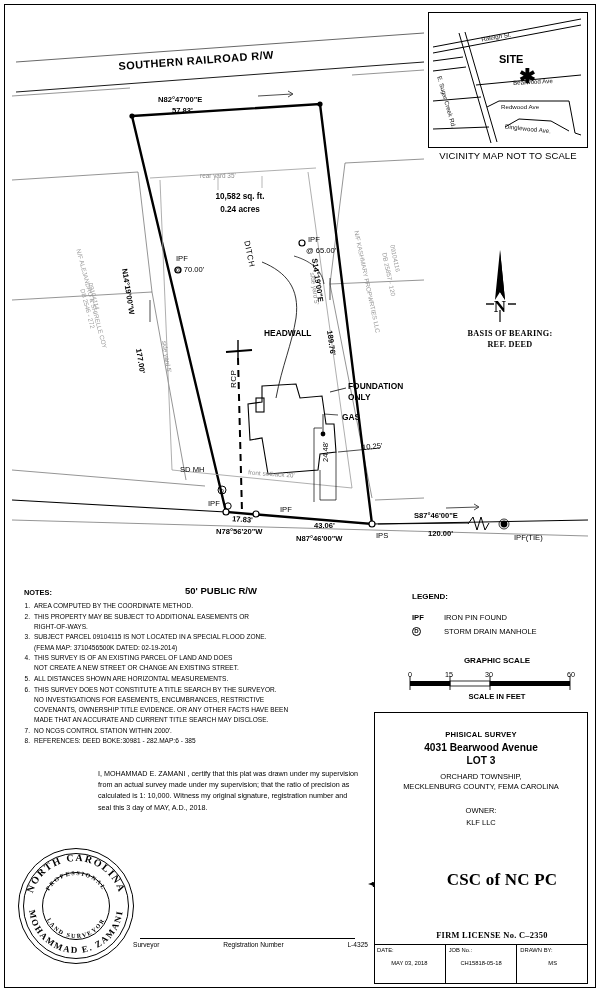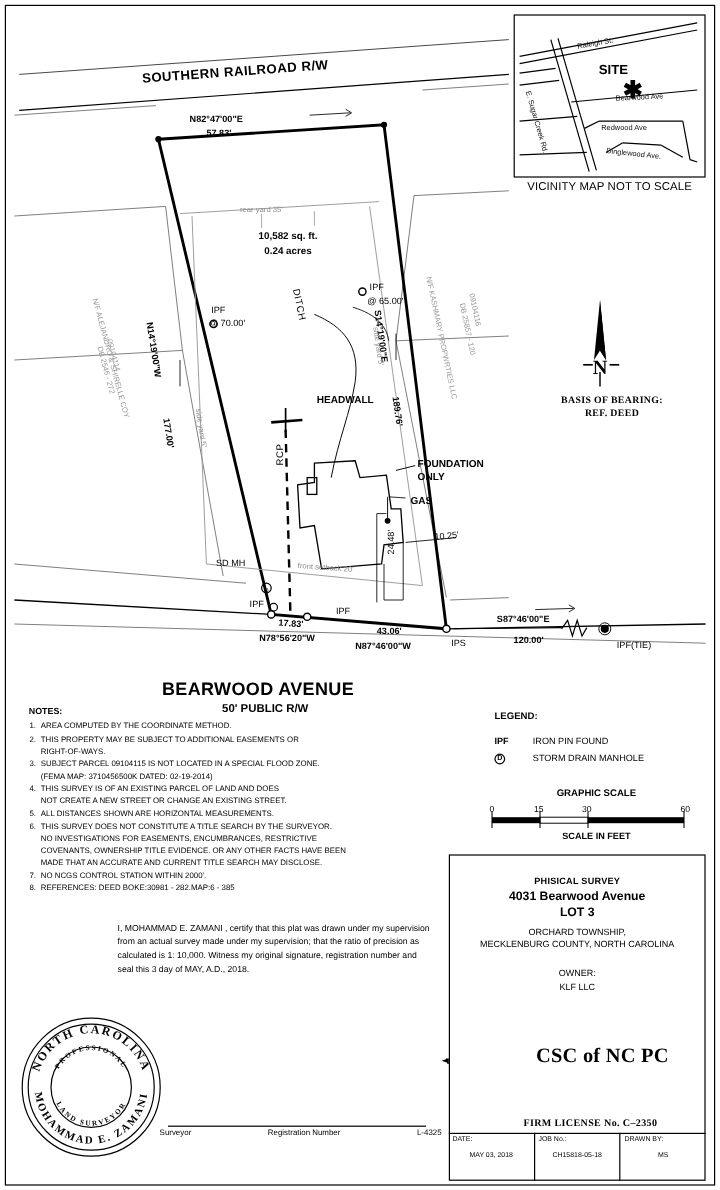--- a/index.html
+++ b/index.html
@@ -363,21 +363,20 @@
 
   <div class="txt adjoiner" style="left:360px; top:230px; transform:rotate(78deg); transform-origin:left top;">N/F KASHMARY PROPWRTIES LLC</div>
   <div class="txt adjoiner" style="left:396px; top:244px; transform:rotate(78deg); transform-origin:left top;">09104116</div>
   <div class="txt adjoiner" style="left:388px; top:252px; transform:rotate(78deg); transform-origin:left top;">DB 25857 - 120</div>
 
   <div class="bob">
     <div>BASIS OF BEARING:</div>
     <div>REF. DEED</div>
   </div>
 
-  <div class="street-name">BEARWOOD AVENUE</div>
   <div class="street-sub">50' PUBLIC R/W</div>
 
   <div class="notes-head">NOTES:</div>
   <div class="notes-list" id="notes-list">
       <div class="note-row">
         <div class="note-num">1.</div>
         <div class="note-txt" style="white-space: pre-line;">AREA COMPUTED BY THE COORDINATE METHOD.</div>
       </div>
       <div class="note-row">
         <div class="note-num">2.</div>
@@ -469,21 +468,21 @@
     <span style="left:81px;">30</span>
     <span style="left:163px;">60</span>
   </div>
   <div style="position:absolute; left:404px; top:692px; width:186px; text-align:center; font-size:7.6px; font-weight:600;">SCALE IN FEET</div>
 
   <div class="tb-outer"></div>
   <div class="tb-l1">PHISICAL SURVEY</div>
   <div class="tb-l2">4031 Bearwood Avenue</div>
   <div class="tb-l3">LOT 3</div>
   <div class="tb-l4">ORCHARD TOWNSHIP,</div>
-  <div class="tb-l5">MECKLENBURG COUNTY, NORTH CAROLINA</div>
+  <div class="tb-l5">MECKLENBURG COUNTY, FEMA CAROLINA</div>
   <div class="tb-own">OWNER:</div>
   <div class="tb-own2">KLF LLC</div>
 
   <div class="tb-company">CSC of NC PC</div>
   <div class="tb-lic">FIRM  LICENSE  No.  C–2350</div>
 
   <div class="tb-grid">
     <div class="tb-cell">
       <div class="k">DATE:</div>
       <div class="v">MAY 03, 2018</div>

